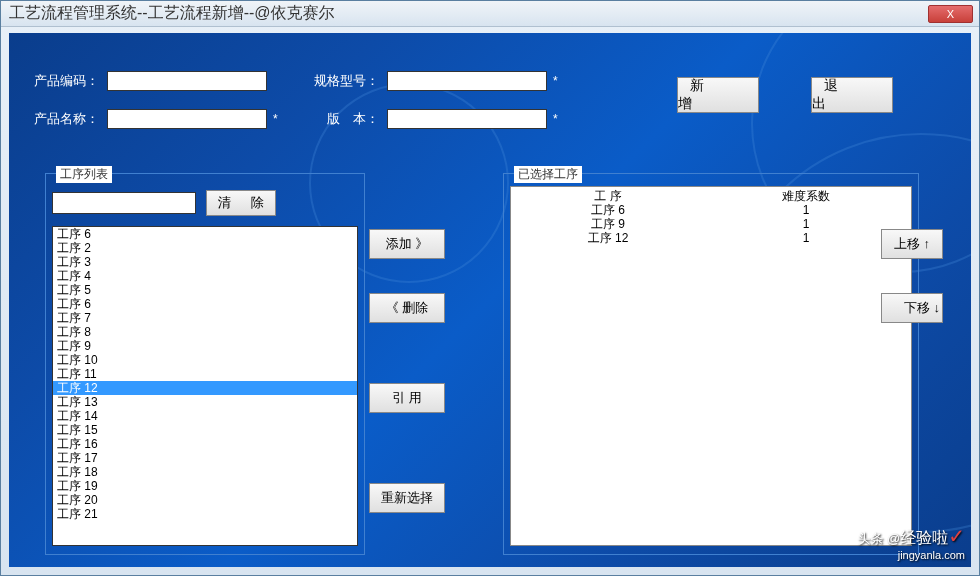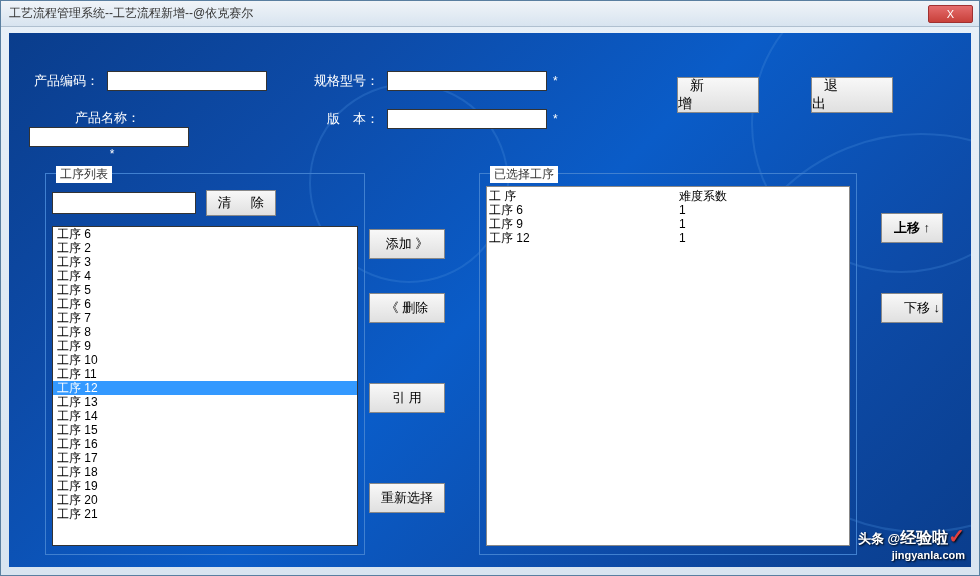--- a/index.html
+++ b/index.html
@@ -21,21 +21,21 @@
     }
     .titlebar {
       height: 26px;
       background: linear-gradient(#f0f4f8, #d8e4f0);
       display: flex;
       align-items: center;
       justify-content: space-between;
       padding: 0 6px 0 8px;
       border-bottom: 1px solid #b0c0d0;
     }
-    .titlebar-text { font-size: 12px; color: #333; }
+    .titlebar-text { font-size: 16px; color: #333; }
     .close-btn {
       width: 45px;
       height: 18px;
       background: linear-gradient(#e56c6c, #c8403a);
       border: 1px solid #a03030;
       border-radius: 2px;
       color: #fff;
       display: flex;
       align-items: center;
       justify-content: center;
@@ -188,21 +188,21 @@
       align-items: center;
       justify-content: center;
     }
     
     .watermark {
       position: absolute;
       right: 6px;
       bottom: 6px;
       color: #fff;
       font-size: 16px;
-      font-weight: bold;
+      font-weight: normal;
       text-shadow: 1px 1px 2px #000;
     }
     .watermark .sub {
       font-size: 11px;
       display: block;
       text-align: right;
     }
     .watermark .check {
       color: #e04040;
       font-size: 20px;
@@ -230,21 +230,21 @@
     <div class="form-row" style="left:20px; top:38px;">
       <span class="form-label">产品编码：</span>
       <input class="text-input" style="width: 160px;" value="">
     </div>
     <div class="form-row" style="left:300px; top:38px;">
       <span class="form-label">规格型号：</span>
       <input class="text-input" style="width: 160px;" value="">
       <span class="star">*</span>
     </div>
 
-    <div class="form-row" style="left:20px; top:76px;flex-direction:column;">
+    <div class="form-row" style="left:20px; top:76px;">
       <span class="form-label">产品名称：</span>
       <input class="text-input" style="width: 160px;" value="">
       <span class="star">*</span>
     </div>
     <div class="form-row" style="left:300px; top:76px;">
       <span class="form-label">版　本：</span>
       <input class="text-input" style="width: 160px;" value="">
       <span class="star">*</span>
     </div>
 
@@ -278,21 +278,21 @@
           <div class="list-item">工序 20</div>
           <div class="list-item">工序 21</div>
         </div>
     </div>
 
     <div class="mid-btn" style="left:360px; top:260px;">《 删除</div>
     <div class="mid-btn" style="left:360px; top:196px;">添加 》</div>
     <div class="mid-btn" style="left:360px; top:350px;">引 用</div>
     <div class="mid-btn" style="left:360px; top:450px;">重新选择</div>
 
-    <div class="group-box" style="left:470px; top:140px; width:378px; height:382px;">
+    <div class="group-box" style="left:494px; top:140px; width:416px; height:382px;text-align:center;">
       <div class="group-label">已选择工序</div>
       <div class="selected-list" id="selected-listbox">
           <div class="sel-row">
             <span class="sel-col1">工 序</span>
             <span class="sel-col2">难度系数</span>
           </div>
           <div class="sel-row">
             <span class="sel-col1">工序 6</span>
             <span class="sel-col2">1</span>
           </div>
@@ -300,21 +300,21 @@
             <span class="sel-col1">工序 9</span>
             <span class="sel-col2">1</span>
           </div>
           <div class="sel-row">
             <span class="sel-col1">工序 12</span>
             <span class="sel-col2">1</span>
           </div>
         </div>
     </div>
 
-    <div class="move-btn" style="left:872px; top:180px;font-weight:bold;">上移 ↑</div>
+    <div class="move-btn" style="left:872px; top:196px;">上移 ↑</div>
     <div class="move-btn" style="left:872px; top:260px;padding-left:20px;">下移 ↓</div>
 
     <div class="watermark">
       <span style="font-size:13px;">头条 @</span><span>经验啦</span><span class="check">✓</span>
       <span class="sub">jingyanla.com</span>
     </div>
   </div>
 </div>
 
 </body></html>

